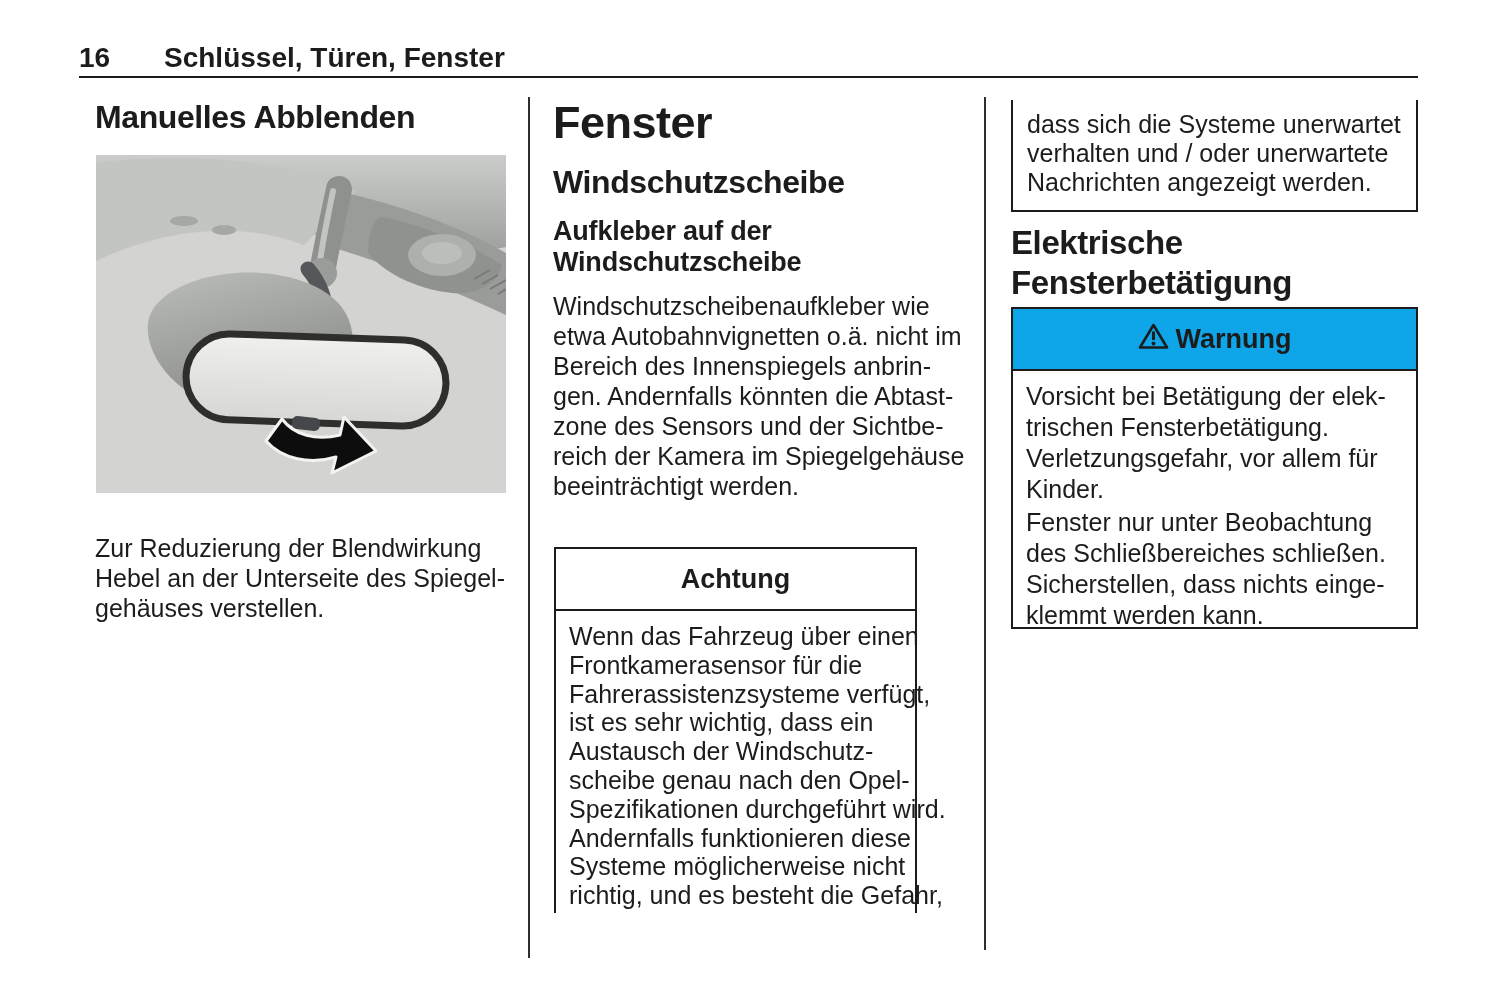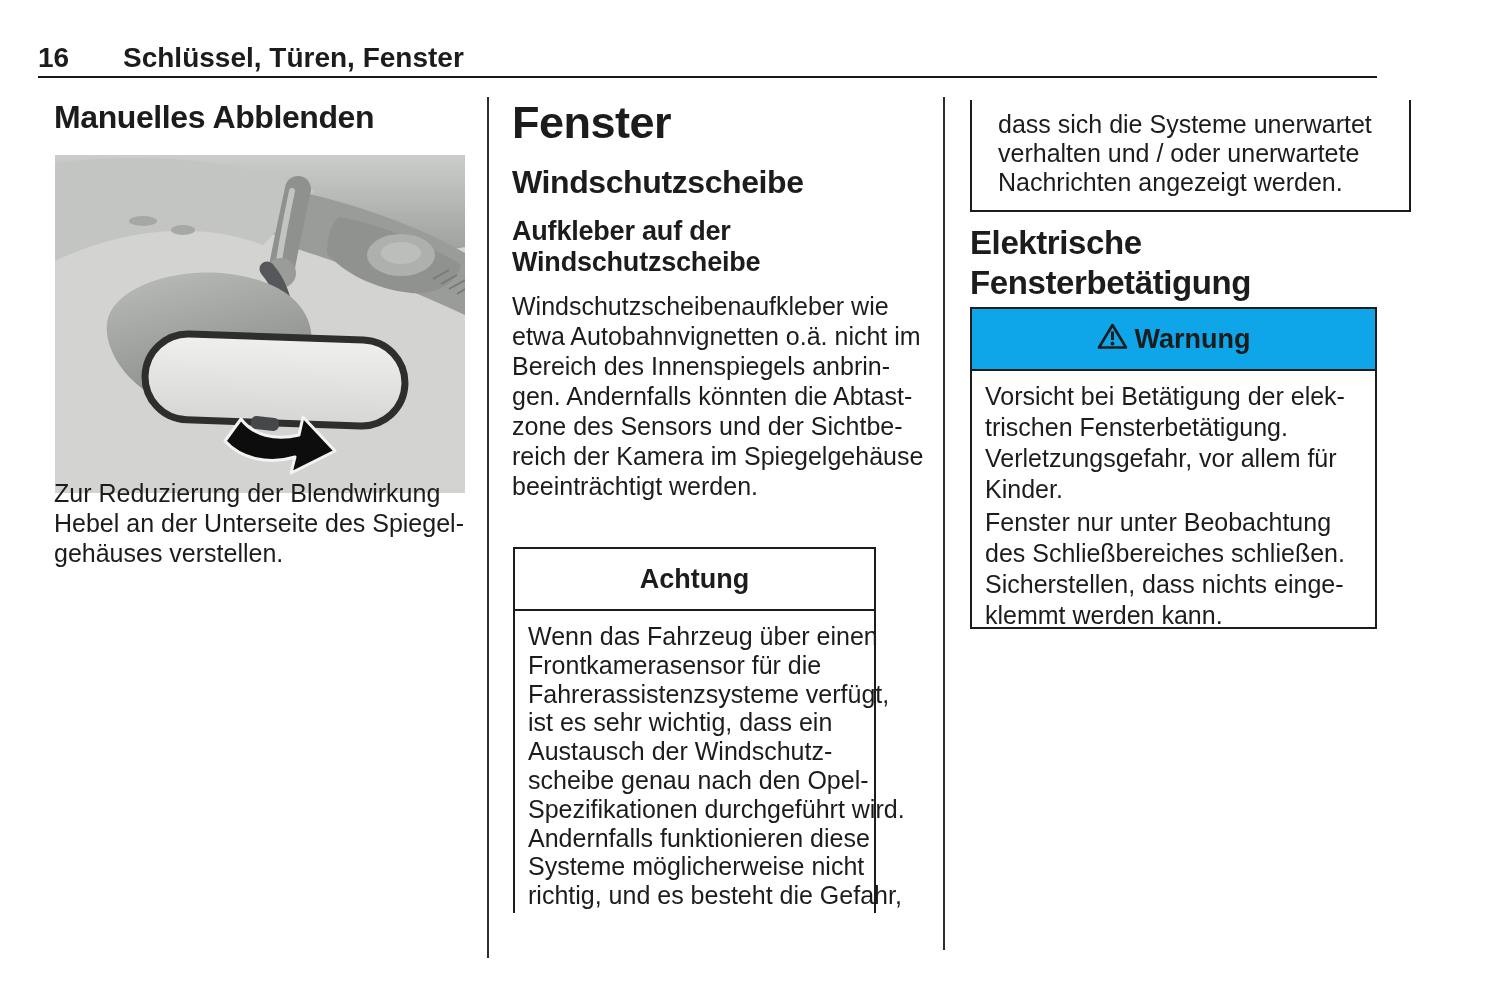--- a/index.html
+++ b/index.html
@@ -1,19 +1,19 @@
 <!DOCTYPE html>
 <html lang="de"><head>
 <meta charset="utf-8">
 <style>
   html,body{margin:0;padding:0;background:#ffffff;}
   body{width:1496px;height:1000px;overflow:hidden;
        font-family:"Liberation Sans",sans-serif;color:#1c1c1c;}
   .page{position:relative;width:1496px;height:1000px;background:#fff;}
-  .abs{position:absolute;}
+  .abs{position:absolute;margin-left:41px;}
   
   .h-page{font-size:28px;font-weight:700;line-height:1;}
   .h1{font-size:45px;font-weight:700;line-height:1;letter-spacing:-0.5px;}
   .h2{font-size:32px;font-weight:700;line-height:1.06;letter-spacing:-0.4px;}
   .h2-multi{font-size:33px;font-weight:700;line-height:40px;letter-spacing:-0.4px;white-space:pre;}
   .h3{font-size:27px;font-weight:700;line-height:31px;letter-spacing:-0.2px;white-space:pre;}
   
   .body-text{font-size:25px;line-height:30px;white-space:pre;}
   .box-text{font-size:25px;line-height:28.8px;white-space:pre;}
   .warn-text{font-size:25px;line-height:31px;white-space:pre;}
@@ -85,21 +85,21 @@
       <g transform="rotate(2 222 225)">
         <rect x="90" y="182" width="260" height="86" rx="43" fill="url(#lg3)" stroke="#2e2e2c" stroke-width="7"></rect>
       </g>
 
       <rect x="196" y="262" width="28" height="13" rx="5" fill="#45474a" transform="rotate(6 210 268)"></rect>
 
       <path d="M170,286 C186,304 214,310 240,302 L236,318 L280,296 L248,262 L244,280 C220,286 198,280 186,264 Z" fill="#0d0d0d" stroke="#f3f3f1" stroke-width="3" stroke-linejoin="round"></path>
     </svg>
   </figure>
 
-  <div class="abs body-text" style="left:54px;top:478px;">Zur Reduzierung der Blendwirkung
+  <div class="abs body-text" style="left:54px;top:533px;">Zur Reduzierung der Blendwirkung
 Hebel an der Unterseite des Spiegel-
 gehäuses verstellen.</div>
 
   <div class="abs h1" style="left:512px;top:100px;">Fenster</div>
   <div class="abs h2" style="left:512px;top:166px;">Windschutzscheibe</div>
   <div class="abs h3" style="left:512px;top:216px;">Aufkleber auf der
 Windschutzscheibe</div>
   <div class="abs body-text" style="left:512px;top:291px;">Windschutzscheibenaufkleber wie
 etwa Autobahnvignetten o.ä. nicht im
 Bereich des Innenspiegels anbrin-
@@ -117,21 +117,21 @@
 Fahrerassistenzsysteme verfügt,
 ist es sehr wichtig, dass ein
 Austausch der Windschutz-
 scheibe genau nach den Opel-
 Spezifikationen durchgeführt wird.
 Andernfalls funktionieren diese
 Systeme möglicherweise nicht
 richtig, und es besteht die Gefahr,</div>
   </div>
 
-  <div class="abs note-box open-top" style="left:970px;top:100px;width:441px;height:112px;padding-left:12px;">
+  <div class="abs note-box open-top" style="left:970px;top:100px;width:407px;height:112px;">
     <div class="box-text" style="margin:10px 4px 0 14px;">dass sich die Systeme unerwartet
 verhalten und / oder unerwartete
 Nachrichten angezeigt werden.</div>
   </div>
 
   <div class="abs h2-multi" style="left:970px;top:223px;">Elektrische
 Fensterbetätigung</div>
 
   <div class="abs note-box" style="left:970px;top:307px;width:407px;height:322px;">
     <div class="box-head warn-head">

